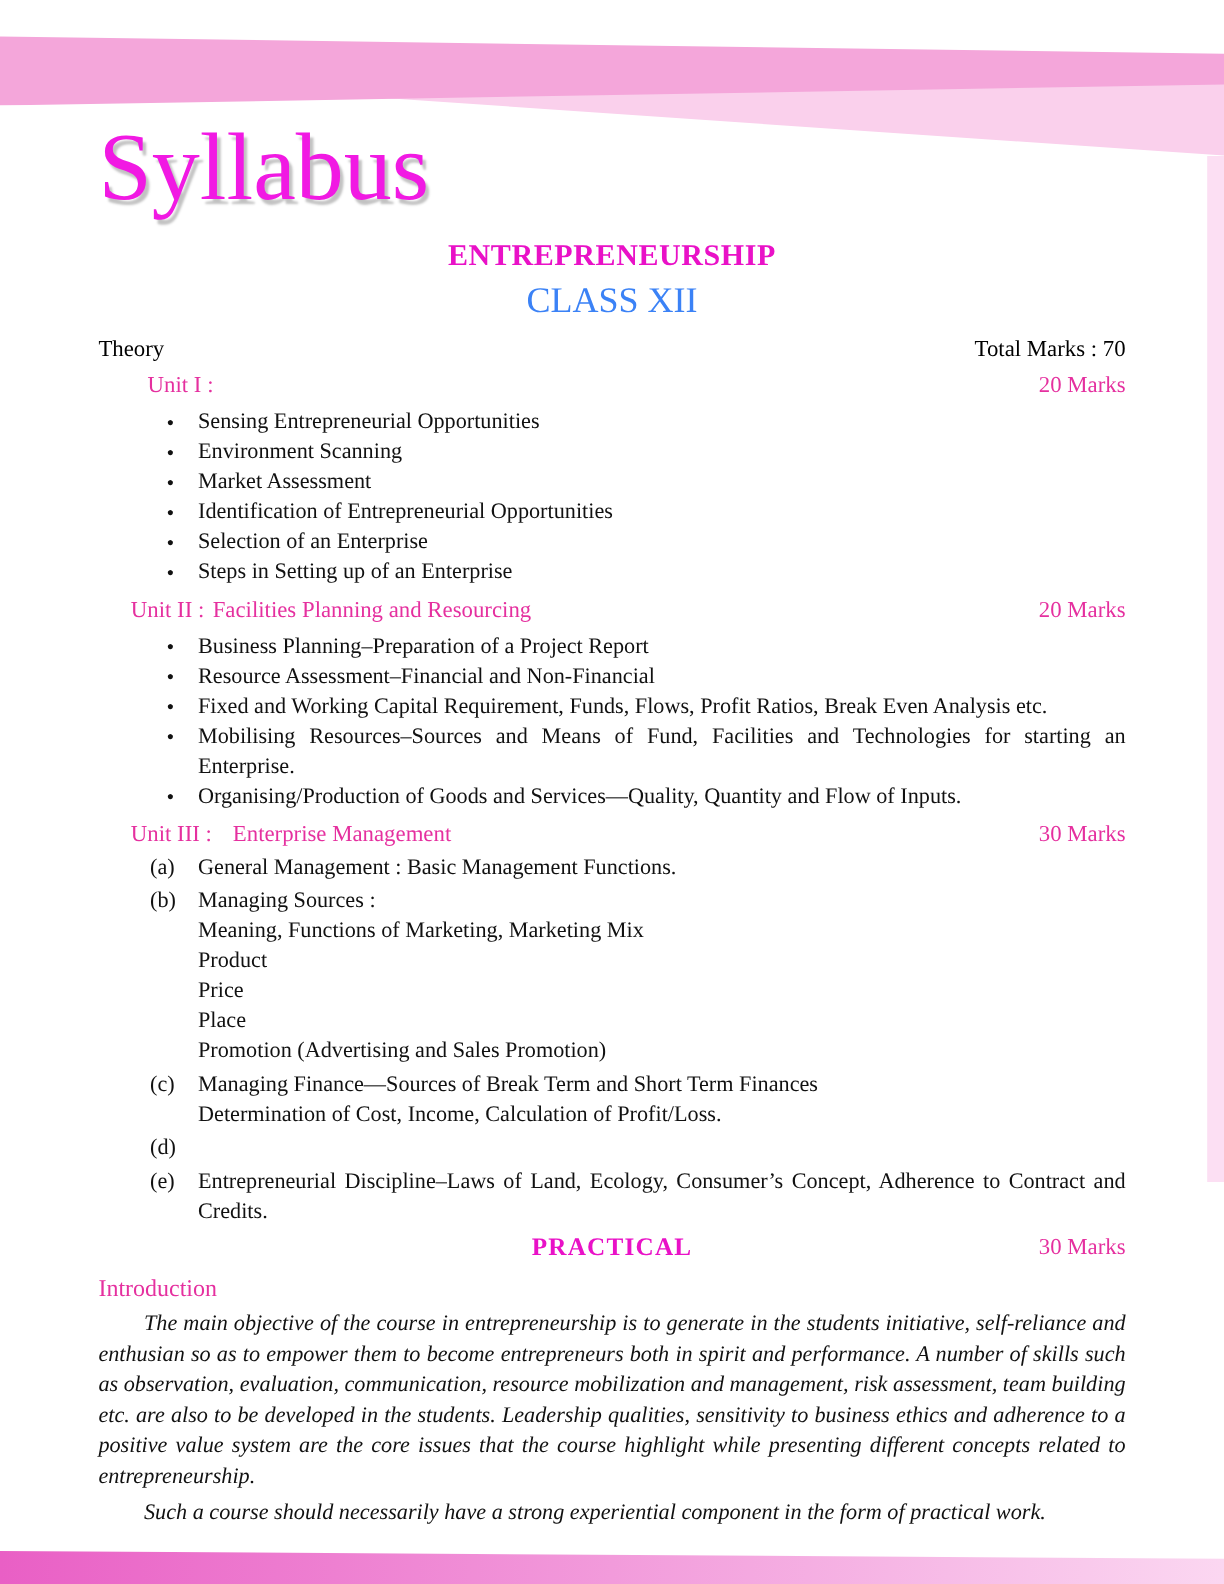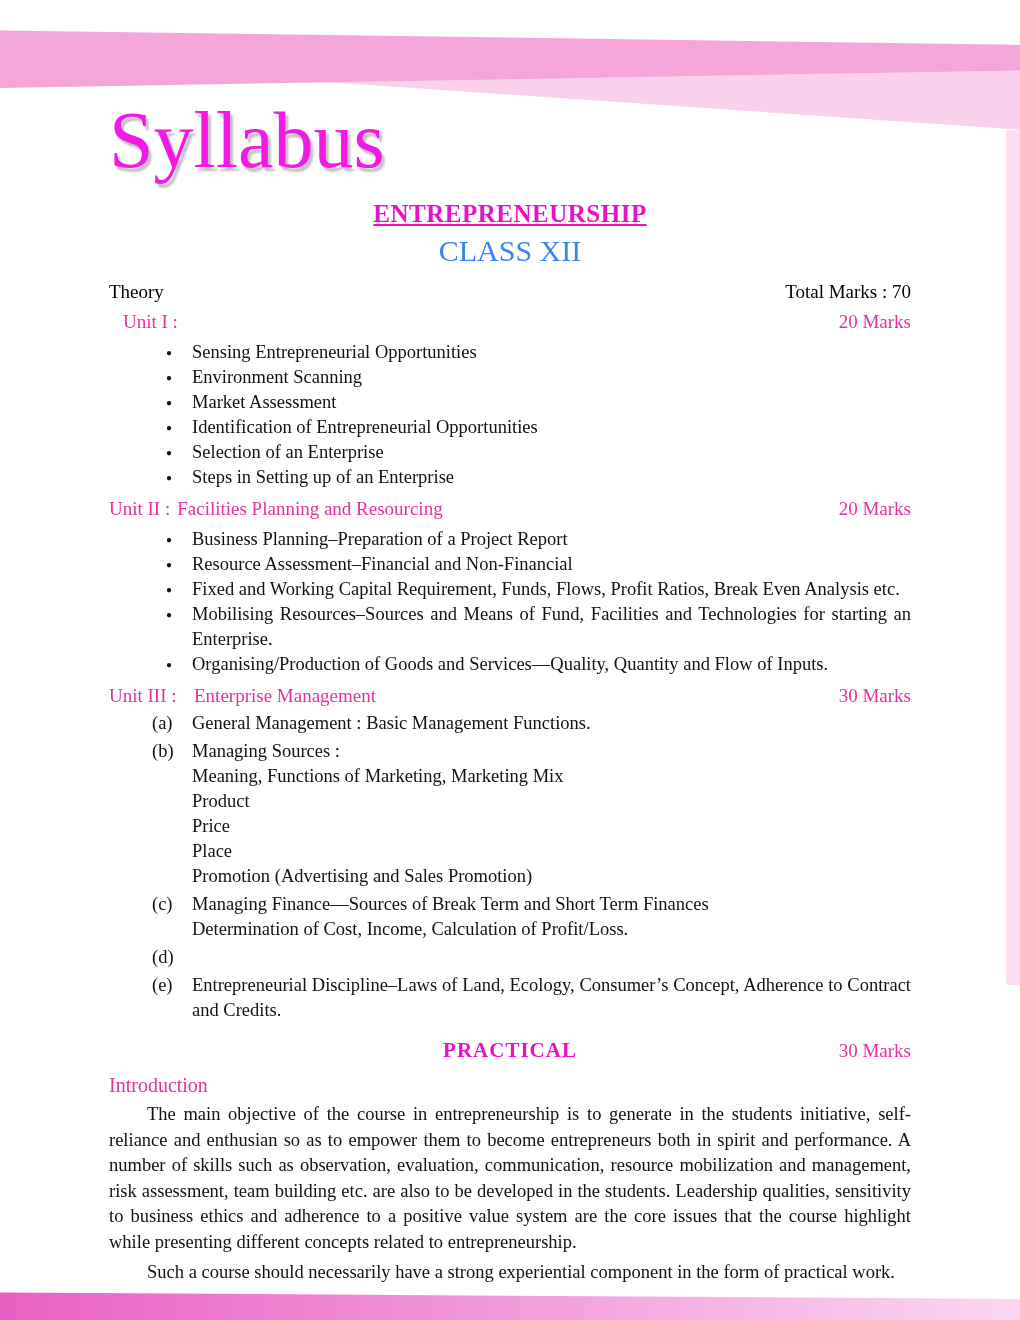--- a/index.html
+++ b/index.html
@@ -29,79 +29,79 @@
     position: absolute; top: 130px; right: 0;
     width: 14px; height: 855px;
     background: var(--strip_right, #fcdff3);
   }
   .decor-bottom {
     position: absolute; left: 0; bottom: 0; width: 100%; height: 30px;
     background: linear-gradient(90deg, var(--band_bottom_left, #e95fc5), var(--band_bottom_right, #fbd7f1));
     clip-path: polygon(0 8%, 100% 30%, 100% 100%, 0 100%);
   }
 
-  .content { position: relative; padding: 0 109px; }
+  .content { position: relative; padding: 0 82px; }
 
   .title {
     margin: 100px 0 0; font-size: 80px; font-weight: 400; line-height: 1;
     color: var(--accent_title, #f119e3);
     text-shadow: 3px 4px 2px var(--shadow_gray, #c2c2c2);
   }
   .subject {
     margin-top: 20px; text-align: center;
     font-size: 25px; font-weight: 700;
     color: var(--accent_heading, #e911c7);
     letter-spacing: 0.5px;
-    text-decoration: underline;
   }
   .classline {
     margin-top: 6px; text-align: center;
     font-size: 30px; font-weight: 400; color: #3b82f6;
   }
   .meta-row {
     margin-top: 13px; display: flex; justify-content: space-between;
     font-size: 19px; color: #000;
   }
   .unit-head {
     display: flex; align-items: baseline;
     font-size: 19px; color: var(--accent_pink, #e5309f);
     margin-top: 8px;
+    margin-left: 27px;
   }
   .unit-head .unit-marks { margin-left: auto; text-align: center; }
   .u1 { padding-left: 14px; }
   .u1 .unit-label { width: 73px; flex: 0 0 73px; }
   .u2 .unit-label { margin-right: 7px; }
   .u3 .unit-label { width: 85px; flex: 0 0 85px; }
 
   .bullets { list-style: none; margin: 7px 0 5px; padding: 0 0 0 57px; }
   .bullets li { display: flex; font-size: 18.5px; line-height: 25px; }
   .dot { width: 26px; flex: 0 0 26px; font-size: 10px; line-height: 25px; }
   .btext { flex: 1; text-align: justify; }
 
   .lettered { margin-top: 4px; }
   .litem { display: flex; font-size: 18.5px; line-height: 25px; margin-top: 3px; }
   .letter { flex: 0 0 40px; margin-left: 43px; }
   .llines { flex: 1; }
   .llines div { text-align: justify; }
 
   .practical-row {
-    position: relative; margin-top: 15px; height: 27px;
+    position: relative; margin-top: 4px; height: 27px;
     font-size: 21px; font-weight: 700;
     color: var(--accent_heading, #e911c7);
   }
   .practical-title { position: absolute; left: 0; right: 0; text-align: center; letter-spacing: 1px; }
   .practical-marks {
     position: absolute; right: 0; top: 2px;
     font-size: 19px; font-weight: 400;
     color: var(--accent_pink, #e5309f);
   }
   .intro-heading { margin-top: 9px; font-size: 20px; color: var(--accent_pink, #e5309f); font-family: Liberation Serif, serif; }
   .par {
     margin: 5px 0 0; font-size: 18.5px; line-height: 25.5px;
-    text-align: justify; text-indent: 38px; color: #111;
+    text-align: justify; text-indent: 38px; color: #111; font-style: italic;
   }
 </style>
 </head>
 <body>
 
 <div class="page">
 
   <div class="decor-top">
     <div class="stripe-b"></div>
     <div class="stripe-a"></div>

